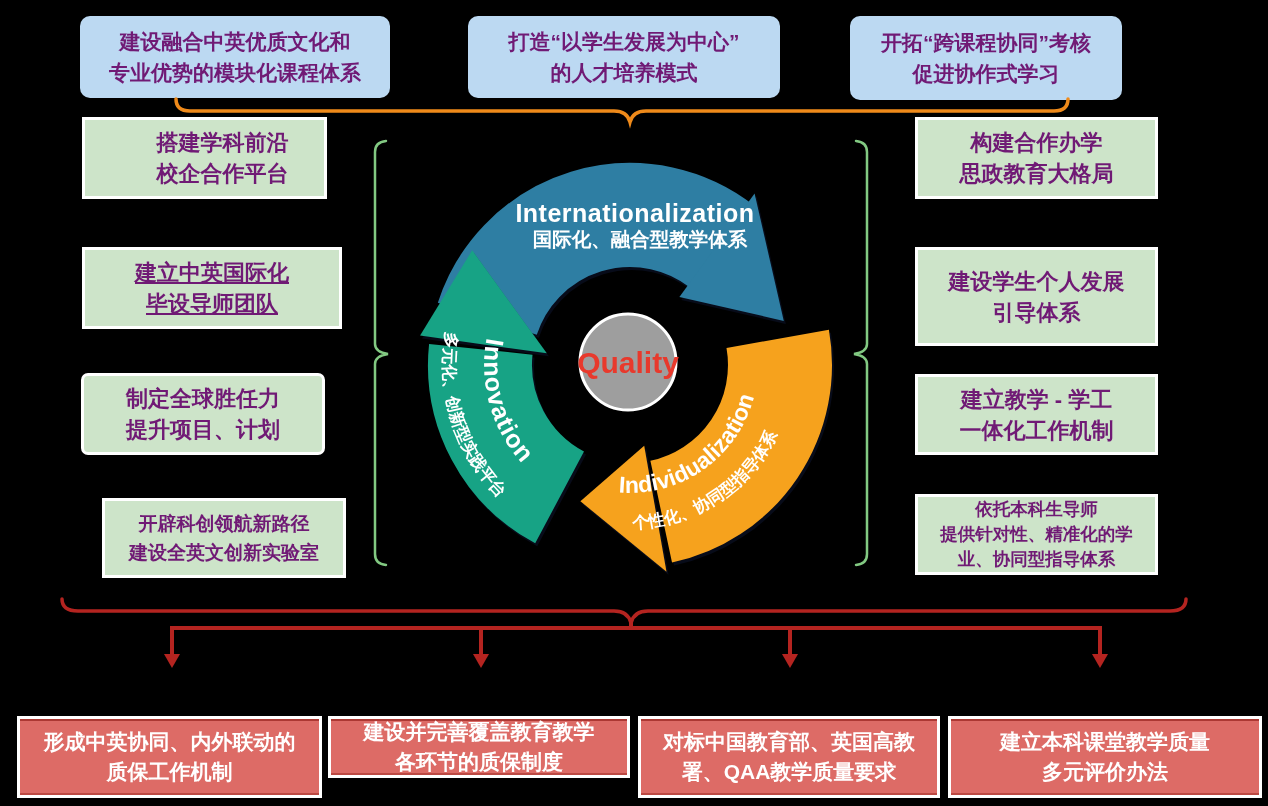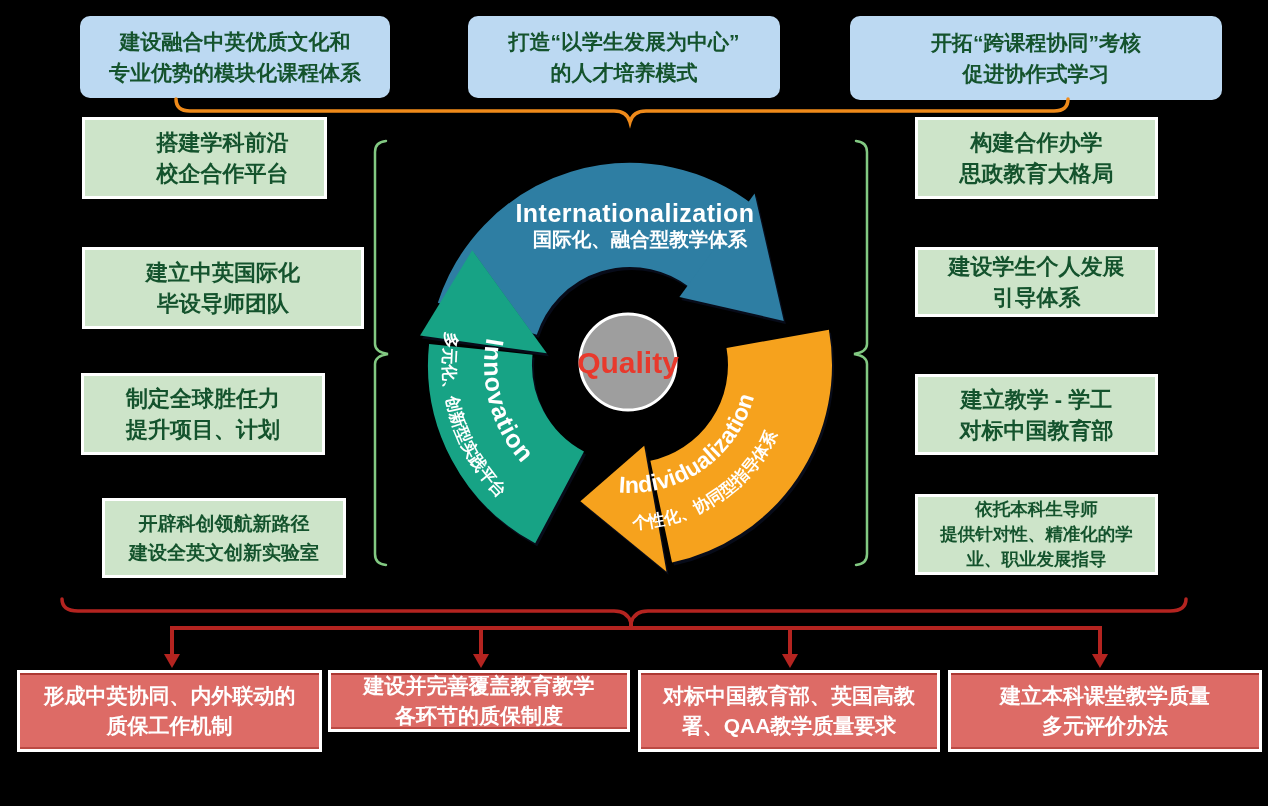--- a/index.html
+++ b/index.html
@@ -5,66 +5,67 @@
   html,body{margin:0;padding:0;}
   body{
     width:1268px;height:806px;position:relative;overflow:hidden;
     background:#000;
     font-family:"Liberation Sans","DejaVu Sans",sans-serif;
   }
   .box{
     position:absolute;box-sizing:border-box;
     display:flex;align-items:center;justify-content:center;
     text-align:center;font-weight:bold;white-space:pre-line;
-    color:#14532d;
+    color:#701a75;
   }
   .blue{background:#bcd9f2;border-radius:10px;font-size:21px;line-height:31px;}
   .green{background:#cde4c9;border:3px solid #fff;font-size:22px;line-height:31px;}
   .green.small{font-size:19px;line-height:29px;margin-left:21px;}
   .green.xsmall{font-size:17.5px;line-height:25px;}
   .red{
     background:#dd6b66;border:3px solid #fff;color:#fff;
     font-size:21px;line-height:30px;
     box-shadow:inset 0 2px 0 rgba(140,22,16,.6), inset 0 -2px 0 rgba(140,22,16,.4);
+    margin-top:46px;
   }
   svg{position:absolute;}
   .overlay{left:0;top:0;pointer-events:none;}
   .cycle{left:405px;top:130px;}
   .arc-shadow{filter:drop-shadow(2px 3px 0 rgba(15,25,55,.45));}
   .arc-title{fill:#fff;font-weight:bold;}
   text{font-family:"Liberation Sans","DejaVu Sans",sans-serif;}
 </style>
 </head>
 <body>
 
 <div class="box blue" style="left:80px;top:16px;width:310px;height:82px;">建设融合中英优质文化和
 专业优势的模块化课程体系</div>
 <div class="box blue" style="left:468px;top:16px;width:312px;height:82px;text-align:center;">打造“以学生发展为中心”
 的人才培养模式</div>
-<div class="box blue" style="left:850px;top:16px;width:372px;height:84px;">开拓“跨课程协同”考核
+<div class="box blue" style="left:850px;top:16px;width:272px;height:84px;">开拓“跨课程协同”考核
 促进协作式学习</div>
 
 <div class="box green" style="left:82px;top:117px;width:245px;height:82px;padding-left:36px;">搭建学科前沿
 校企合作平台</div>
-<div class="box green" style="left:82px;top:247px;width:282px;height:82px;">建立中英国际化
+<div class="box green" style="left:82px;top:247px;width:260px;height:82px;text-decoration:underline;">建立中英国际化
 毕设导师团队</div>
-<div class="box green" style="left:81px;top:373px;width:244px;height:82px;">制定全球胜任力
+<div class="box green" style="left:81px;top:373px;width:244px;height:82px;border-radius:7px;">制定全球胜任力
 提升项目、计划</div>
 <div class="box green small" style="left:81px;top:498px;width:244px;height:80px;">开辟科创领航新路径
 建设全英文创新实验室</div>
 
 <div class="box green" style="left:915px;top:117px;width:243px;height:82px;">构建合作办学
 思政教育大格局</div>
-<div class="box green" style="left:915px;top:247px;width:243px;height:70px;">建设学生个人发展
+<div class="box green" style="left:915px;top:247px;width:243px;height:99px;">建设学生个人发展
 引导体系</div>
 <div class="box green" style="left:915px;top:374px;width:243px;height:81px;">建立教学 - 学工
-对标中国教育部</div>
+一体化工作机制</div>
 <div class="box green xsmall" style="left:915px;top:494px;width:243px;height:81px;">依托本科生导师
 提供针对性、精准化的学
-业、职业发展指导</div>
+业、协同型指导体系</div>
 
 <div class="box red" style="left:17px;top:670px;width:305px;height:82px;">形成中英协同、内外联动的
 质保工作机制</div>
 <div class="box red" style="left:328px;top:670px;width:302px;height:62px;">建设并完善覆盖教育教学
 各环节的质保制度</div>
 <div class="box red" style="left:638px;top:670px;width:302px;height:82px;">对标中国教育部、英国高教
 署、QAA教学质量要求</div>
 <div class="box red" style="left:948px;top:670px;width:314px;height:82px;">建立本科课堂教学质量
 多元评价办法</div>
 

